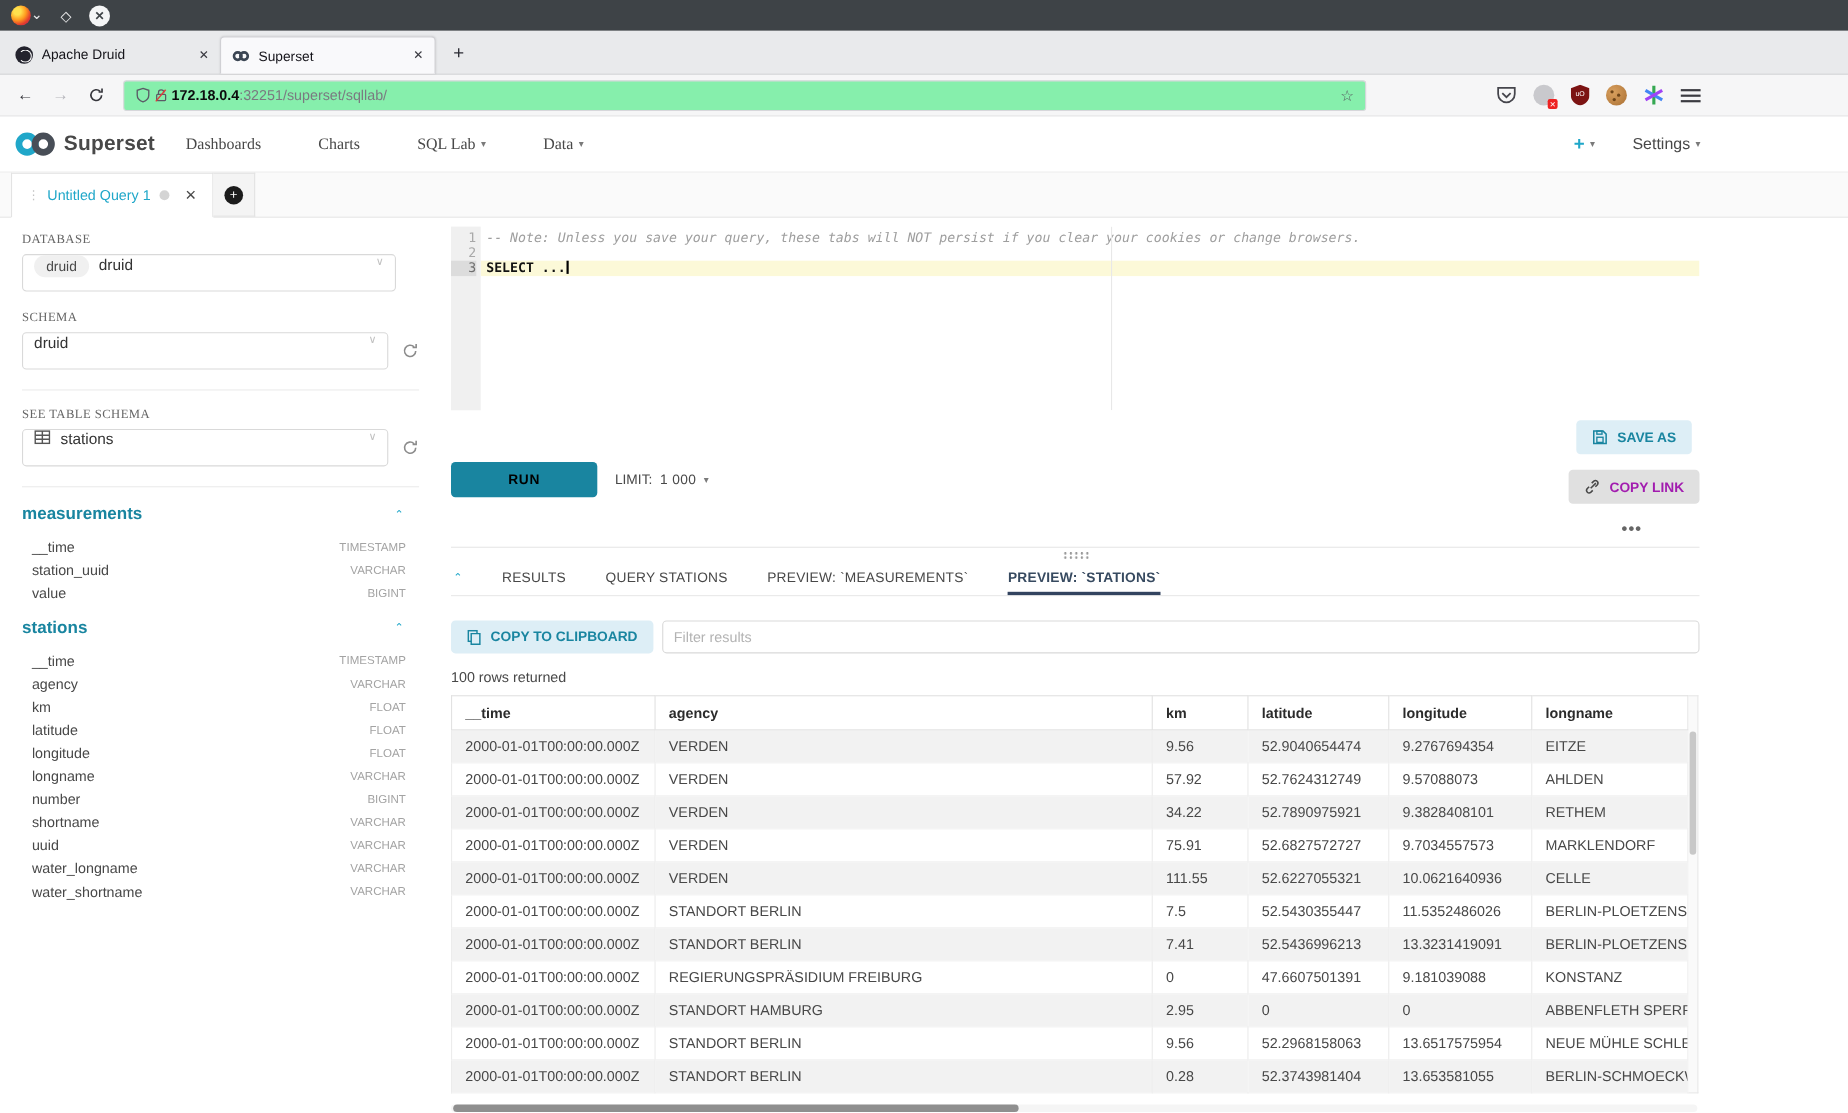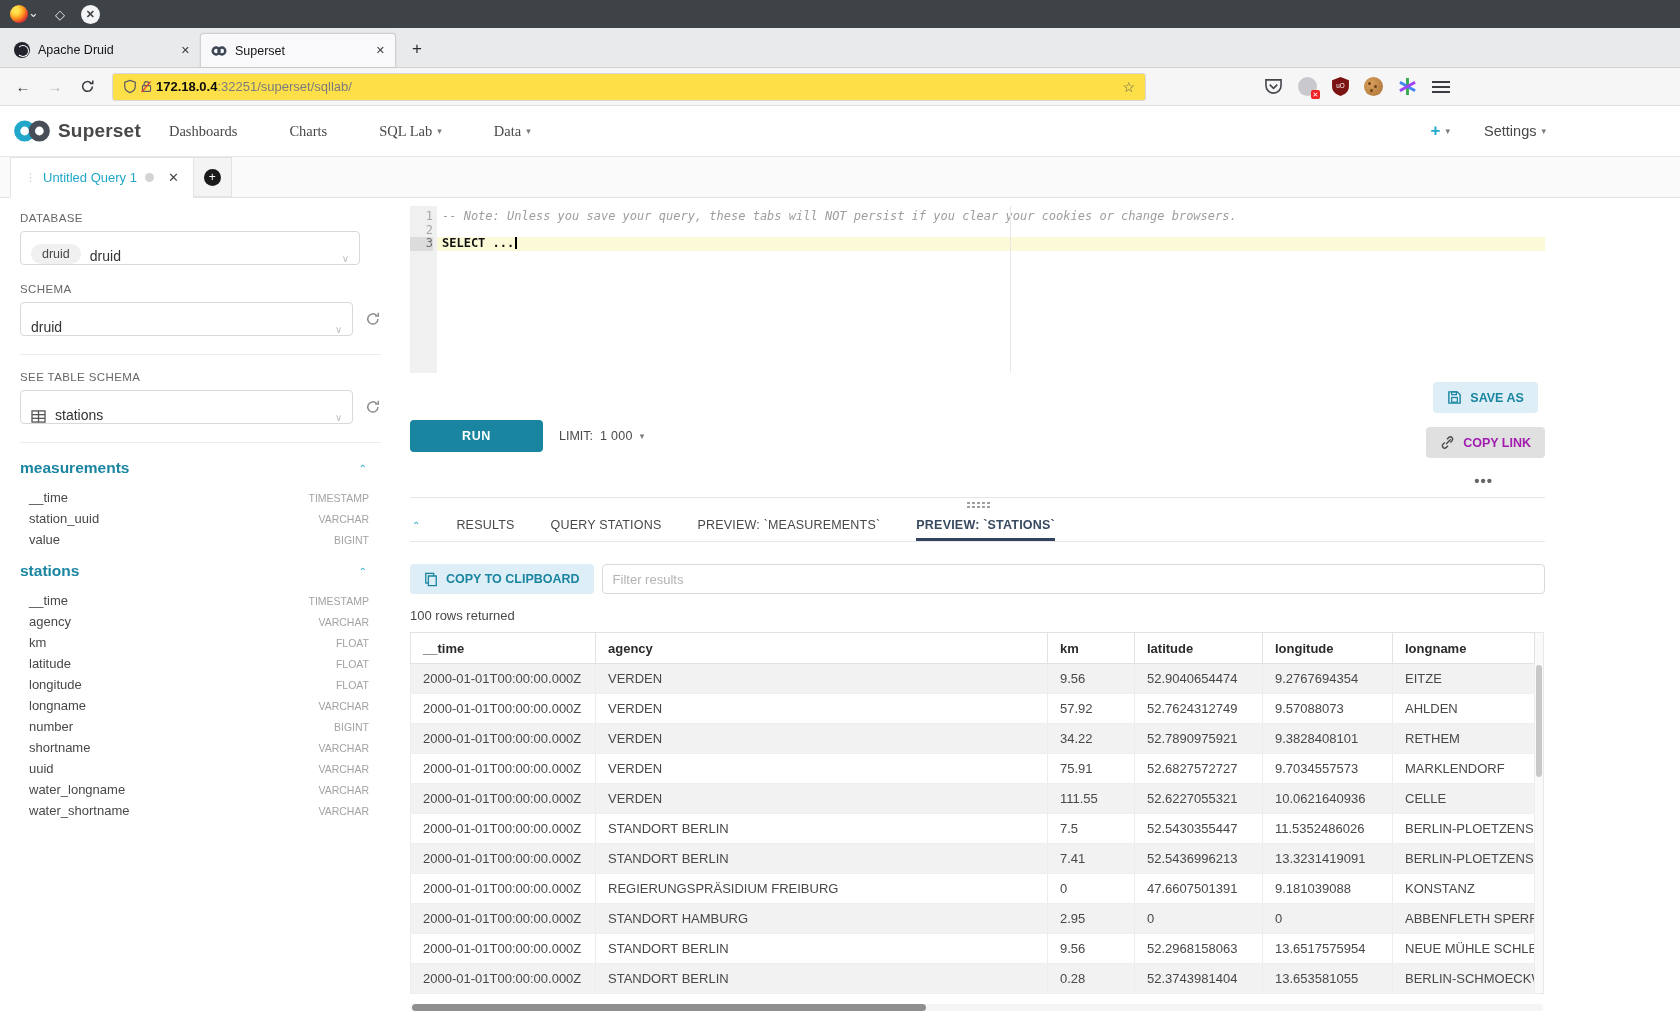--- a/index.html
+++ b/index.html
@@ -23,21 +23,21 @@
   .btab .blabel { flex:1; white-space:nowrap; overflow:hidden; }
   .btab .bclose { color:#3b3b42; font-size:11px; }
   .druid-ico { width:16px; height:16px; border-radius:50%; background:#23232d; position:relative; flex:none; }
   .druid-ico:before { content:""; position:absolute; left:3px; top:3px; width:10px; height:10px; border:1.6px solid #fff; border-left-color:transparent; border-radius:50%; }
   .newtab-btn { width:30px; height:30px; display:flex; align-items:center; justify-content:center; font-size:17px; color:#2b2b33; margin-left:6px; margin-bottom:3px; }
 
   
   .urlbar { height:38px; background:#f6f6f7; display:flex; align-items:center; padding:0 10px; border-bottom:1px solid #e0e0e2; flex:none; }
   .navbtn { width:26px; height:26px; display:flex; align-items:center; justify-content:center; font-size:15px; color:#36363c; margin-right:6px; }
   .navbtn.disabled { color:#b6b6bc; }
-  .urlfield { height:28px; flex:none; width:1034px; margin-left:6px; background:#fde047; border:1px solid #d7d7db; border-radius:3px; display:flex; align-items:center; padding:0 10px; gap:3px; }
+  .urlfield { height:28px; flex:none; width:1130px; margin-left:6px; background:#86efac; border:1px solid #d7d7db; border-radius:3px; display:flex; align-items:center; padding:0 10px; gap:3px; }
   .urltext { flex:1; font-size:13px; color:#0c0c0d; white-space:nowrap; }
   .urltext .dim { color:#7a7a80; }
   .star { color:#55555e; font-size:14px; }
   .ext-icons { display:flex; align-items:center; gap:15px; margin-left:118px; }
   .extc { width:19px; height:19px; border-radius:50%; position:relative; }
   .ext-gray { background:#c9c9cd; }
   .ext-gray:after { content:"✕"; position:absolute; right:-3px; bottom:-3px; background:#e22; color:#fff; font-size:7px; width:9px; height:9px; border-radius:2px; display:flex; align-items:center; justify-content:center; }
   .ext-cookie { background:radial-gradient(circle at 35% 35%, #d9a05e, #a96f33); }
   .ext-cookie i { position:absolute; width:3px; height:3px; border-radius:50%; background:#6e4518; }
   .hamburger { width:18px; height:12px; border-top:2px solid #3b3b41; border-bottom:2px solid #3b3b41; position:relative; }
@@ -59,23 +59,23 @@
   .qtab-label { color:#20a7c9; font-size:13px; }
   .qtab-dot { width:9px; height:9px; border-radius:50%; background:#d4d4d4; }
   .qtab-close { color:#484848; font-size:13px; margin-left:6px; }
   .drag-dots { color:#c3c3c3; font-size:11px; letter-spacing:-1px; }
   .qtab-plus { width:38px; display:flex; align-items:center; justify-content:center; border:1px solid #e3e3e3; border-left:none; background:#f4f4f4; }
   .plus-circle { width:17px; height:17px; border-radius:50%; background:#1b1b1b; color:#fff; font-size:12px; display:flex; align-items:center; justify-content:center; line-height:1; }
 
   
   .content { flex:1; display:flex; background:#fff; }
   .sidebar { width:395px; flex:none; padding:14px 14px 0 20px; }
-  .fld-label { font-size:11.5px; color:#666; letter-spacing:.4px; margin-bottom:7px; }
+  .fld-label { font-size:11.5px; color:#666; letter-spacing:.4px; margin-bottom:7px;font-family:Liberation Serif, serif; }
   .fld-row { display:flex; align-items:center; gap:12px; margin-bottom:18px; }
-  .selectbox { width:340px; height:34px; border:1px solid #d9d9d9; border-radius:4px; background:#fff; display:flex; align-items:flex-end; padding:0 10px; gap:9px; }
+  .selectbox { width:340px; height:34px; border:1px solid #d9d9d9; border-radius:4px; background:#fff; display:flex; align-items:flex-start; padding:0 10px; gap:9px; }
   .selectbox .sel-text { font-size:14px; color:#333; flex:1; }
   .pill { background:#f0f0f0; border-radius:11px; padding:3px 11px; font-size:12.5px; color:#484848; }
   .chev-dn { font-size:10px; color:#c0c0c0; }
   .sb-hr { border:none; border-top:1px solid #ececec; margin:2px 0 16px 0; }
   .schema-section-title { display:flex; align-items:center; margin:4px 0 10px 0; }
   .schema-section-title .t { color:#1985a0; font-weight:bold; font-size:15.5px; flex:1; }
   .chev-up { color:#20a7c9; font-size:10px; margin-right:14px; }
   .col-row { display:flex; align-items:center; height:21px; padding-left:9px; }
   .col-name { flex:1; font-size:13px; color:#484848; }
   .col-type { font-size:10.5px; color:#a3a3a3; margin-right:12px; }
@@ -88,21 +88,21 @@
   .gutter div { height:13.5px; }
   .gutter .gactive { background:#dcdcdc; color:#6f6f6f; }
   .codearea { flex:1; padding-top:4px; position:relative; overflow:hidden; }
   .codeline { height:13.5px; white-space:pre; padding-left:5px; }
   .codeline.comment { color:#9e9e9e; font-style:italic; }
   .codeline.active { background:#fcf9d8; font-weight:bold; color:#111; }
   .cursor { display:inline-block; width:1.5px; height:12px; background:#000; vertical-align:-2px; margin-left:1px; }
   .print-margin { position:absolute; top:0; bottom:0; left:573px; width:1px; background:#e8e8e8; }
 
   .toolbar { display:flex; align-items:center; padding:9px 0 8px 0; border-bottom:1px solid #e6e6e6; }
-  .run-btn { width:133px; height:32px; background:#1985a0; color:#ffffff; font-weight:bold; font-size:12.5px; letter-spacing:.6px; border:none; border-radius:4px; display:flex; align-items:center; justify-content:center; }
+  .run-btn { width:133px; height:32px; background:#1985a0; color:#000000; font-weight:bold; font-size:12.5px; letter-spacing:.6px; border:none; border-radius:4px; display:flex; align-items:center; justify-content:center; }
   .limit { display:flex; align-items:center; gap:7px; margin-left:16px; font-size:12.5px; color:#484848; }
   .limit .lv { letter-spacing:.3px; }
   .tb-right { margin-left:auto; display:flex; align-items:center; gap:14px;flex-direction:column; }
   .btn-light { height:31px; display:flex; align-items:center; gap:8px; padding:0 14px; border-radius:4px; font-size:12.5px; font-weight:bold; border:none; }
   .btn-saveas { background:#ddeef6; color:#1985a0; }
   .btn-copylink { background:#e0e0e0; color:#a21caf; }
   .dots-btn { color:#666; font-size:15px; letter-spacing:1px; margin-right:4px; font-weight:bold; }
 
   .drag-handle { height:12px; display:flex; align-items:center; justify-content:center; }
   .drag-handle i { width:24px; height:7px; background-image:radial-gradient(circle, #9a9a9a 1.1px, transparent 1.3px); background-size:5px 4px; }

